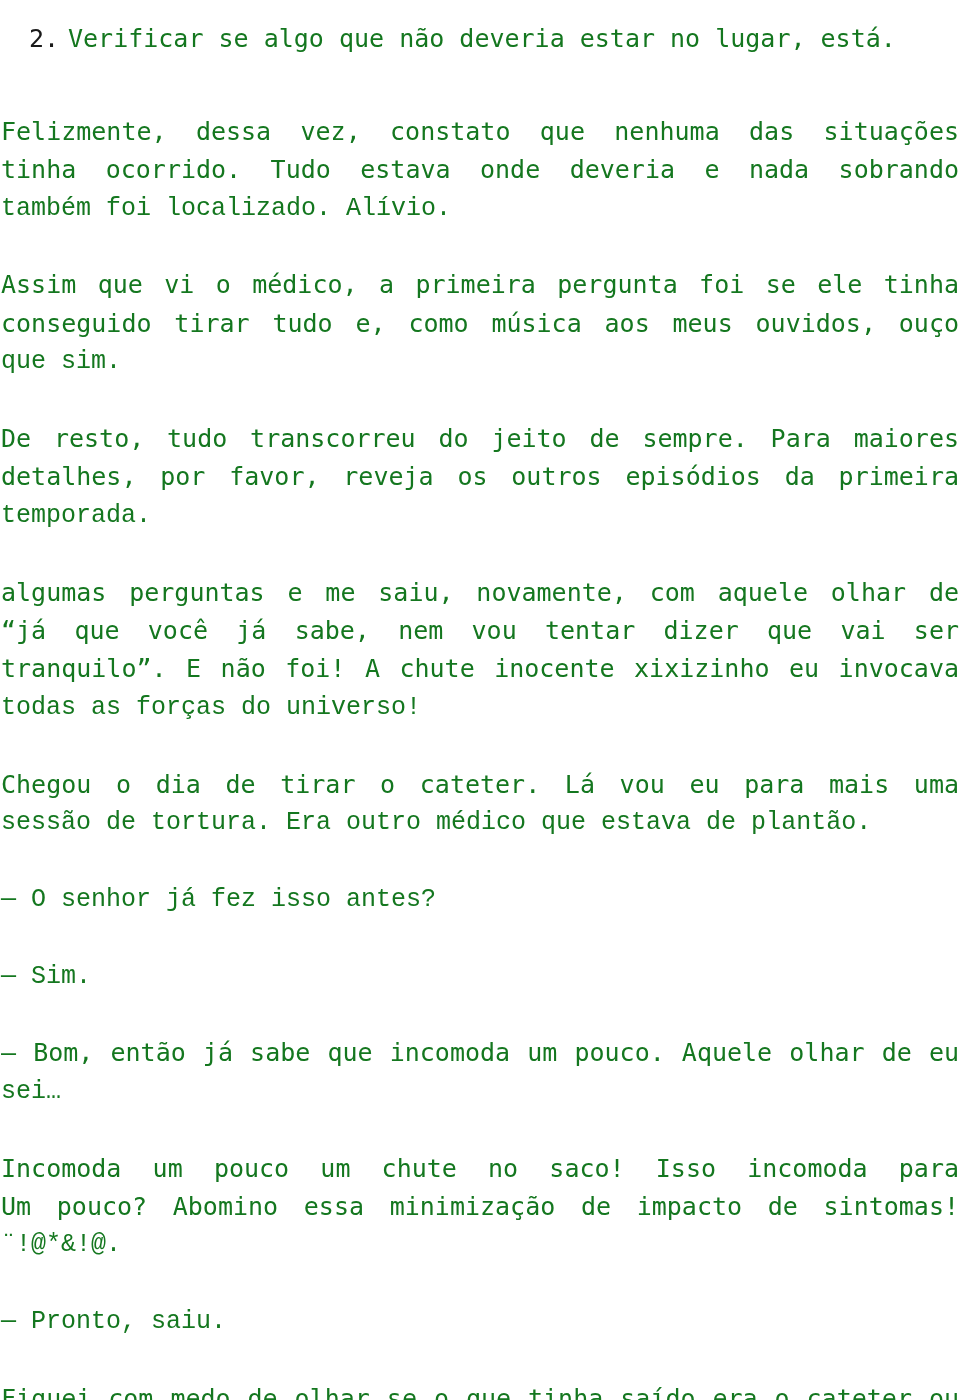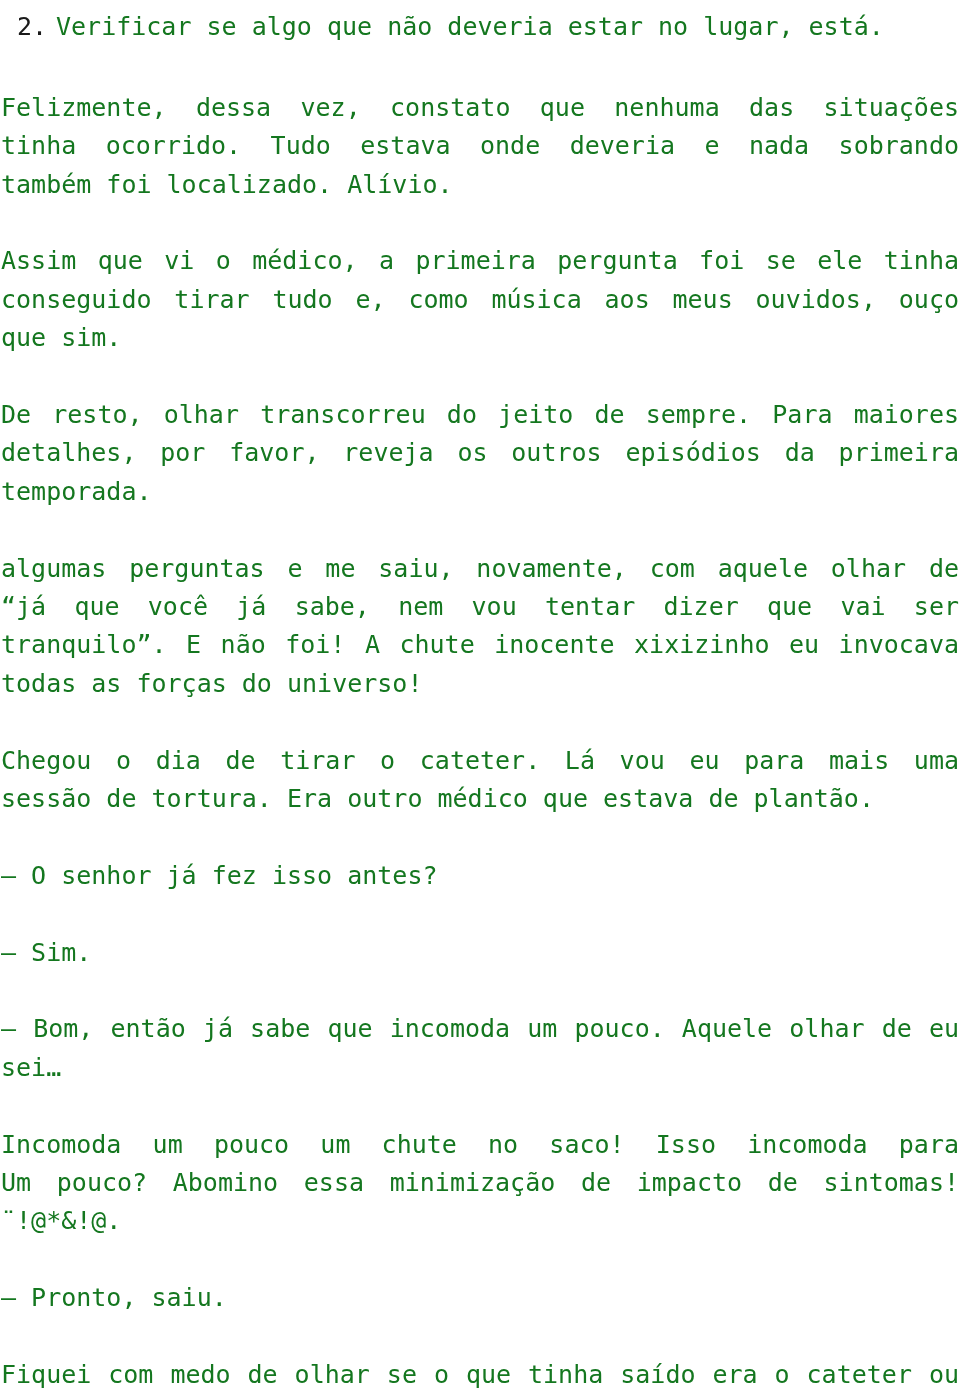--- a/index.html
+++ b/index.html
@@ -29,21 +29,21 @@
     line-height: 38.4px;
     color: #14771f;
     text-align: justify;
     text-justify: inter-word;
     letter-spacing: 0px;
     word-spacing: 0px;
   }
   
   .list-item {
     position: relative;
-    margin: 4px;
+    margin: 16px;
     padding: 4px 0 0 0;
     text-align: justify;
   }
   .list-item .marker {
     color: #1a1a1a;
     display: inline-block;
     width: 51px;
     text-align: right;
     padding-right: 9px;
     box-sizing: border-box;
@@ -59,20 +59,21 @@
   }
   
   .ln {
     display: block;
     white-space: pre;
     text-align: justify;
     text-align-last: justify;
   }
   .ln.last {
     text-align-last: left;
+    font-family: Liberation Mono, monospace;
   }
   .gap {
     display: block;
     height: 38.4px;
   }
 </style>
 </head>
 <body>
 
 <div class="page">
@@ -94,21 +95,21 @@
 
     <div class="para">
       <span class="ln">Assim que vi o médico, a primeira pergunta foi se ele tinha</span>
       <span class="ln">conseguido tirar tudo e, como música aos meus ouvidos, ouço</span>
       <span class="ln last">que sim.</span>
     </div>
 
     <span class="gap"></span>
 
     <div class="para">
-      <span class="ln">De resto, olhar transcorreu do jeito de sempre. Para maiores</span>
+      <span class="ln">De resto, tudo transcorreu do jeito de sempre. Para maiores</span>
       <span class="ln">detalhes, por favor, reveja os outros episódios da primeira</span>
       <span class="ln last">temporada.</span>
     </div>
 
     <span class="gap"></span>
 
     <div class="para">
       <span class="ln">algumas perguntas e me saiu, novamente, com aquele olhar de</span>
       <span class="ln">“já que você já sabe, nem vou tentar dizer que vai ser</span>
       <span class="ln">tranquilo”. E não foi! A chute inocente xixizinho eu invocava</span>

